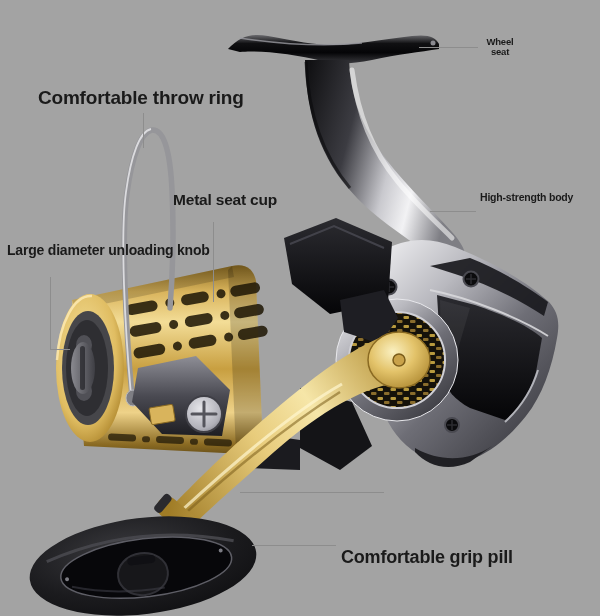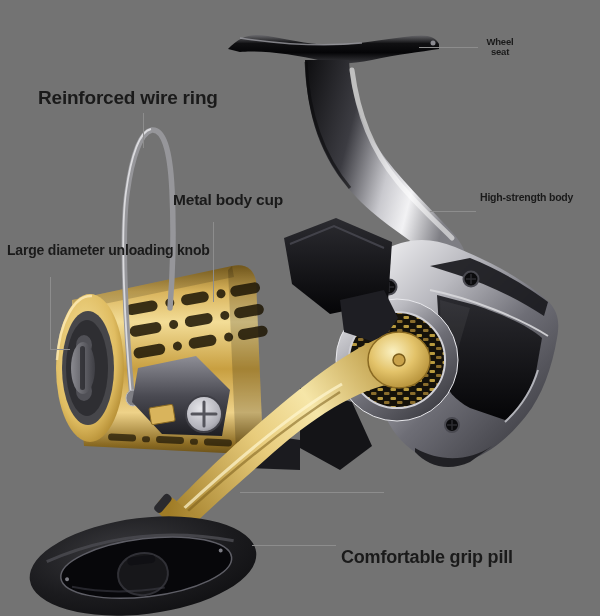--- a/index.html
+++ b/index.html
@@ -1,17 +1,17 @@
 <!DOCTYPE html>
 <html><head>
 <meta charset="utf-8">
 <style>
   html,body{margin:0;padding:0;background:#ffffff;}
   .stage{
-    position:relative;width:600px;height:616px;background:#737373;
+    position:relative;width:600px;height:616px;background:#a3a3a3;
     overflow:hidden;font-family:"Liberation Sans",sans-serif;
   }
   .reel-svg{position:absolute;left:0;top:0;}
   .label{
     position:absolute;font-weight:bold;color:#1a1a1a;white-space:nowrap;
     letter-spacing:-0.2px;line-height:1.08;
   }
   .lbl-xl{font-size:19px;}
   .lbl-lg{font-size:18px;}
   .lbl-md{font-size:15.5px;}
@@ -245,19 +245,19 @@
 
   <div class="leader h" style="left:419px;top:47px;width:59px;"></div>
   <div class="leader v" style="left:143px;top:113px;height:35px;"></div>
   <div class="leader v" style="left:213px;top:222px;height:80px;"></div>
   <div class="leader h" style="left:430px;top:211px;width:46px;"></div>
   <div class="leader elbow" style="left:50px;top:277px;width:19px;height:72px;"></div>
   <div class="leader h" style="left:240px;top:492px;width:144px;"></div>
   <div class="leader h" style="left:252px;top:545px;width:84px;"></div>
 
   <div class="label lbl-xs" style="left:481px;top:37px;">Wheel seat</div>
-  <div class="label lbl-xl" style="left:38px;top:88px;">Reinforced wire ring</div>
-  <div class="label lbl-md" style="left:173px;top:192px;">Metal body cup</div>
+  <div class="label lbl-xl" style="left:38px;top:88px;">Comfortable throw ring</div>
+  <div class="label lbl-md" style="left:173px;top:192px;">Metal seat cup</div>
   <div class="label lbl-sm" style="left:480px;top:192px;">High-strength body</div>
   <div class="label lbl-xxs" style="left:7px;top:243px;">Large diameter unloading knob</div>
   <div class="label lbl-lg" style="left:341px;top:548px;">Comfortable grip pill</div>
 
 </div>
 
 </body></html>

